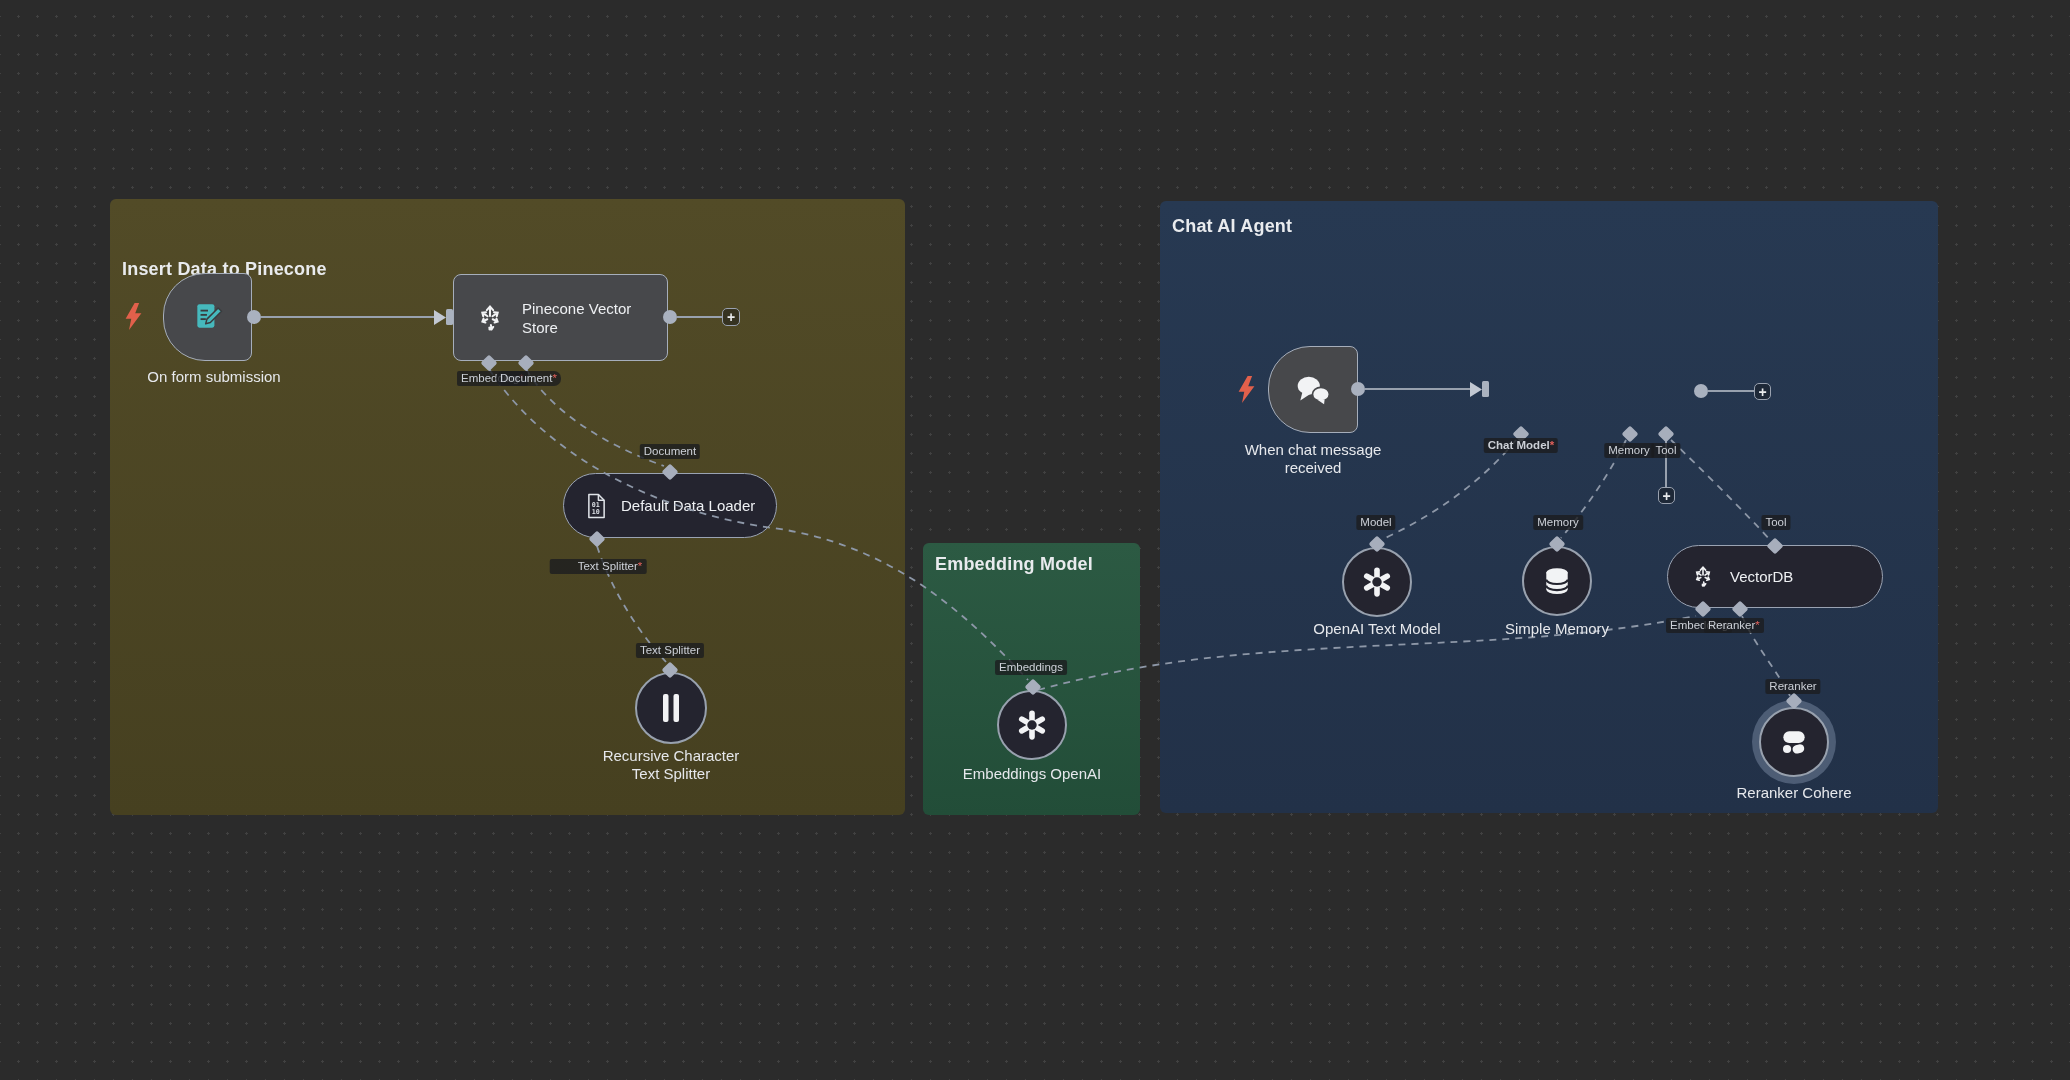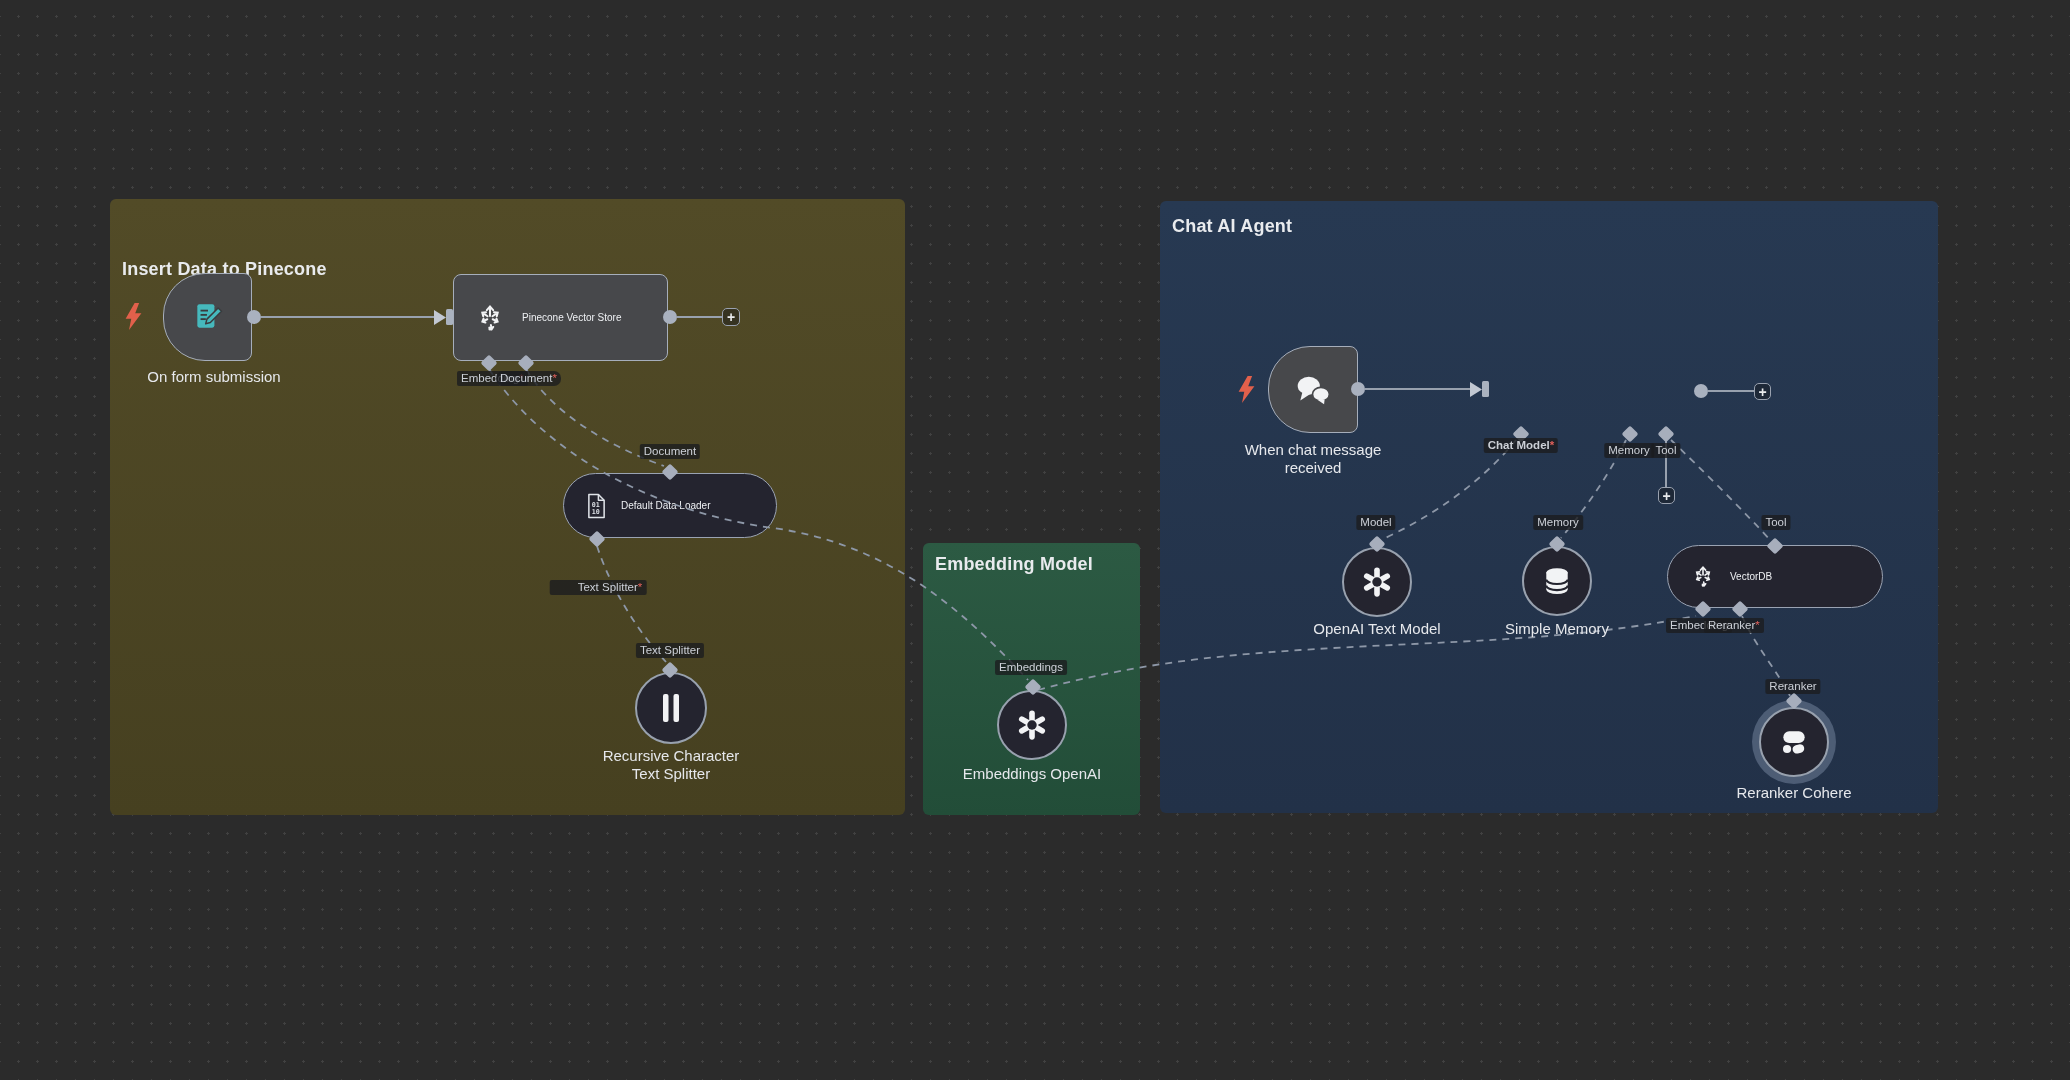--- a/index.html
+++ b/index.html
@@ -14,21 +14,21 @@
   .group-embedding{background:linear-gradient(180deg,#2c5a43,#224d38);}
   .group-chat{background:linear-gradient(180deg,#273952,#223148);}
   .group-title{position:absolute;font-size:18px;font-weight:700;color:#e9ebee;letter-spacing:.2px;z-index:2;white-space:nowrap;}
   
   .node{position:absolute;box-sizing:border-box;display:flex;align-items:center;z-index:2;}
   .rect{background:#47484b;border:1.5px solid #a6aebb;border-radius:8px;padding-left:20px;gap:16px;}
   .trigger{background:#47484b;border:1.5px solid #a6aebb;border-radius:42px 8px 8px 42px;justify-content:center;}
   .pill{background:#24242f;border:1.5px solid #9aa3b3;border-radius:33px;padding-left:22px;gap:14px;}
   .circle{background:#24242f;border:2px solid #98a1ae;border-radius:50%;justify-content:center;}
   .ringed{box-shadow:0 0 0 7px rgba(148,163,189,.38);}
-  .node-label{color:#eef0f3;font-size:10px;line-height:19px;}
+  .node-label{color:#eef0f3;font-size:15px;line-height:19px;}
   .w120{width:120px;}
   
   .caption{position:absolute;transform:translateX(-50%);text-align:center;color:#e6e8ec;
     font-size:15px;line-height:18px;z-index:4;white-space:nowrap;}
   .caption.wrap{white-space:normal;width:160px;}
   
   .chip{position:absolute;background:rgba(28,29,31,.8);color:#ccd0d7;font-size:11.5px;line-height:13px;
     padding:1px 4px;border-radius:2px;z-index:4;white-space:nowrap;}
   .chip.centered{transform:translateX(-50%);}
   .req{color:#e0605a;}
@@ -138,21 +138,21 @@
   <div class="node pill" style="left:563px;top:473px;width:214px;height:65px;">
     <svg class="icon" width="21" height="26" viewBox="0 0 22 26">
       <path d="M3,1 H13 L19,7 V25 H3 Z" fill="none" stroke="#dfe3e8" stroke-width="1.6" stroke-linejoin="round"></path>
       <path d="M13,1 V7 H19" fill="none" stroke="#dfe3e8" stroke-width="1.6" stroke-linejoin="round"></path>
       <text x="6" y="14" font-size="7" font-weight="bold" fill="#dfe3e8" font-family="DejaVu Sans Mono, monospace">01</text>
       <text x="6" y="21.5" font-size="7" font-weight="bold" fill="#dfe3e8" font-family="DejaVu Sans Mono, monospace">10</text>
     </svg>
     <div class="node-label">Default Data Loader</div>
   </div>
   <div class="dia" style="left:597px;top:539px;"></div>
-  <span class="chip centered" style="left:598px;top:580px;padding-left:28px;"><span>Text Splitter</span><span class="req">*</span></span>
+  <span class="chip centered" style="left:598px;top:559px;padding-left:28px;"><span>Text Splitter</span><span class="req">*</span></span>
 
   <span class="chip centered" style="left:670px;top:643px;"><span>Text Splitter</span><span class="req"></span></span>
   <div class="dia" style="left:670px;top:670px;"></div>
   <div class="node circle" style="left:635px;top:672px;width:72px;height:72px;">
     <svg class="icon" width="22" height="30" viewBox="0 0 22 30">
       <rect x="3" y="1" width="5.5" height="28" rx="2" fill="#f2f3f5"></rect>
       <rect x="13.5" y="1" width="5.5" height="28" rx="2" fill="#f2f3f5"></rect>
     </svg>
   </div>
   <div class="caption wrap" style="left:671px;top:747px;">Recursive Character Text Splitter</div>

